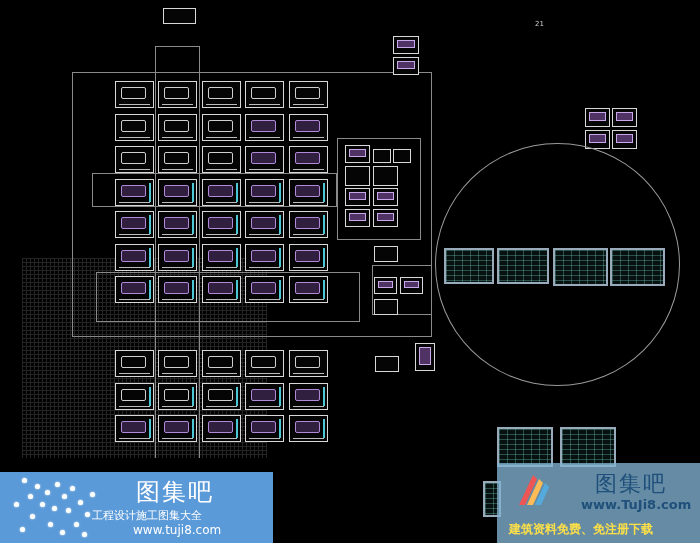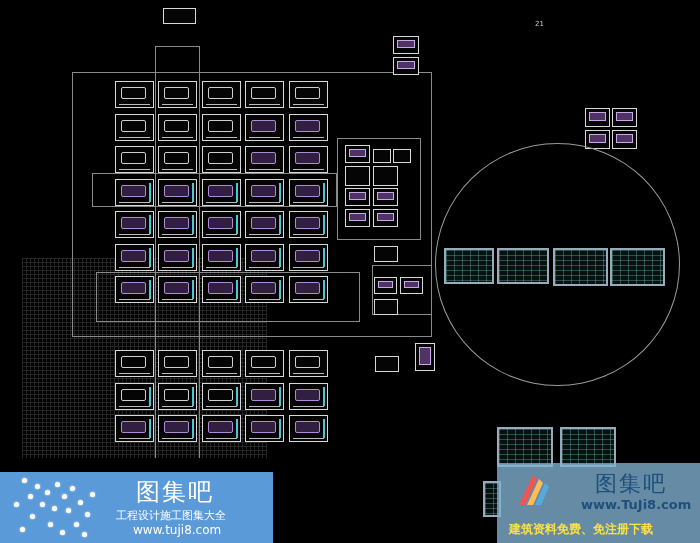--- a/index.html
+++ b/index.html
@@ -16,21 +16,21 @@
   .sheet .tb{position:absolute;left:3px;right:3px;bottom:2px;height:1px;background:#bdbdbd;}
   .small{position:absolute;border:1.5px solid #d8d8d8;box-sizing:border-box;background:#050505;}
   .small .in{position:absolute;left:3px;top:3px;right:3px;bottom:5px;background:rgba(140,90,180,0.55);border:1px solid #c8a8e8;}
   .table{position:absolute;border:2px solid #9ab;box-sizing:border-box;background:#07110f;
     background-image:linear-gradient(rgba(110,200,190,0.35) 1px,transparent 1px),linear-gradient(90deg,rgba(110,200,190,0.35) 1px,transparent 1px);
     background-size:8px 5px;}
   .circle{position:absolute;left:435px;top:143px;width:245px;height:243px;border:1.5px solid #9a9a9a;border-radius:50%;box-sizing:border-box;}
   .label21{position:absolute;left:535px;top:20px;color:#cfcfcf;font-size:7px;}
   .wm-left{position:absolute;left:0;top:472px;width:273px;height:71px;background:#5b9ad8;}
   .wm-left .t1{position:absolute;left:136px;top:4px;font-size:24px;color:#fff;letter-spacing:2px;}
-  .wm-left .t2{position:absolute;left:116px;top:36px;font-size:11px;color:#fff;}
+  .wm-left .t2{position:absolute;left:92px;top:36px;font-size:11px;color:#fff;}
   .wm-left .t3{position:absolute;left:133px;top:51px;font-size:12px;color:#fff;}
   .blossom{position:absolute;width:5px;height:5px;border-radius:50%;background:#fff;box-shadow:0 0 2px #fff;}
   .wm-right{position:absolute;left:497px;top:463px;width:203px;height:80px;background:rgba(130,180,210,0.78);}
   .wm-right .t1{position:absolute;left:98px;top:6px;font-size:22px;color:#1f4f7a;letter-spacing:2px;}
   .wm-right .t2{position:absolute;left:84px;top:34px;font-size:13px;color:#1f4f7a;font-weight:bold;}
   .wm-right .t3{position:absolute;left:12px;top:58px;font-size:12px;color:#fde047;font-weight:bold;}
   .logo{position:absolute;left:18px;top:6px;width:42px;height:40px;}
 </style>
 </head>
 <body>

